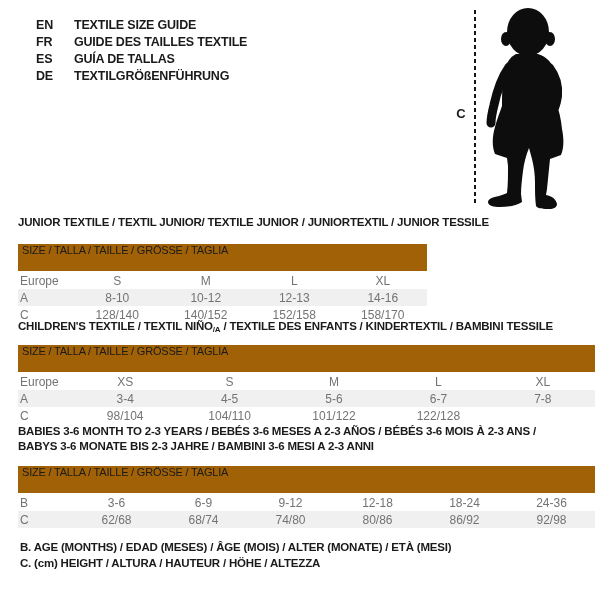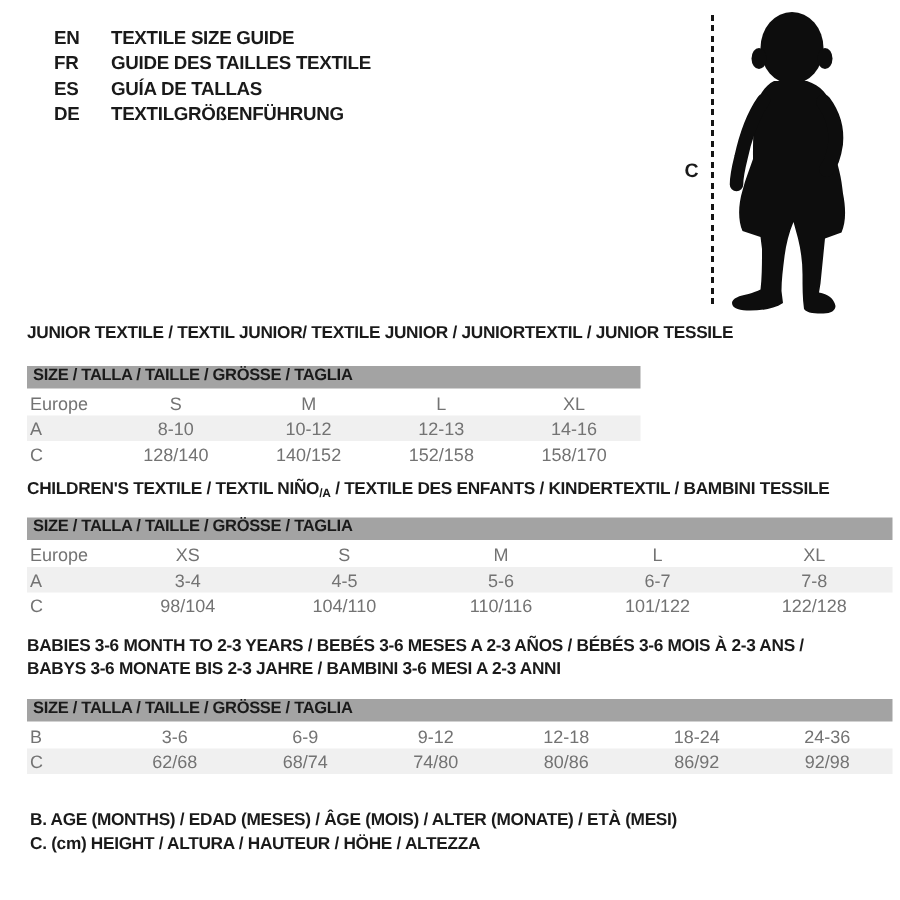--- a/index.html
+++ b/index.html
@@ -15,21 +15,21 @@
   .dash-line{position:absolute;left:474px;top:10px;width:2px;height:194px;
     background:repeating-linear-gradient(to bottom,#151515 0 4px,transparent 4px 7px);}
   .c-label{position:absolute;left:452px;top:106px;width:18px;text-align:center;font-weight:bold;font-size:13px;}
   .baby-svg{position:absolute;left:483px;top:5px;}
   
   .section-title{position:absolute;left:18px;font-weight:bold;font-size:11.5px;letter-spacing:-0.2px;line-height:15px;white-space:nowrap;}
   .sub{font-size:8px;position:relative;top:2px;}
   .sizetable{position:absolute;left:18px;}
   .w-narrow{width:409px;}
   .w-wide{width:577px;}
-  .size-bar{height:15px;background:#a3a3a3;font-weight:bold;font-size:11px;line-height:13px;padding-left:4px;margin-bottom:1px;letter-spacing:-0.2px;}
+  .size-bar{height:27px;background:#a16207;font-weight:normal;font-size:11px;line-height:13px;padding-left:4px;margin-bottom:1px;letter-spacing:-0.2px;}
   .trow{display:grid;height:17px;align-items:center;font-size:12px;color:#737373;}
   .cols4{grid-template-columns:55px repeat(4,1fr);}
   .cols5{grid-template-columns:55px repeat(5,1fr);}
   .cols6{grid-template-columns:55px repeat(6,1fr);}
   .trow span{text-align:center;}
   .trow .row-label{text-align:left;padding-left:2px;}
   .trow.alt{background:#f0f0f0;}
   
   .footnotes{position:absolute;left:20px;top:539px;font-weight:bold;font-size:11.5px;line-height:16.2px;letter-spacing:-0.2px;}
 </style>
@@ -110,21 +110,20 @@
     <span>3-4</span>
     <span>4-5</span>
     <span>5-6</span>
     <span>6-7</span>
     <span>7-8</span>
   </div>
   <div class="trow cols5">
     <span class="row-label">C</span>
     <span>98/104</span>
     <span>104/110</span>
-    <span>110/116</span>
     <span>101/122</span>
     <span>122/128</span>
   </div>
 </div>
 
 <div class="section-title" style="top:424px;">
   <div>BABIES 3-6 MONTH TO 2-3 YEARS / BEBÉS 3-6 MESES A 2-3 AÑOS / BÉBÉS 3-6 MOIS À 2-3 ANS /</div>
   <div>BABYS 3-6 MONATE BIS 2-3 JAHRE / BAMBINI 3-6 MESI A 2-3 ANNI</div>
 </div>
 <div class="sizetable w-wide" style="top:466px;">

